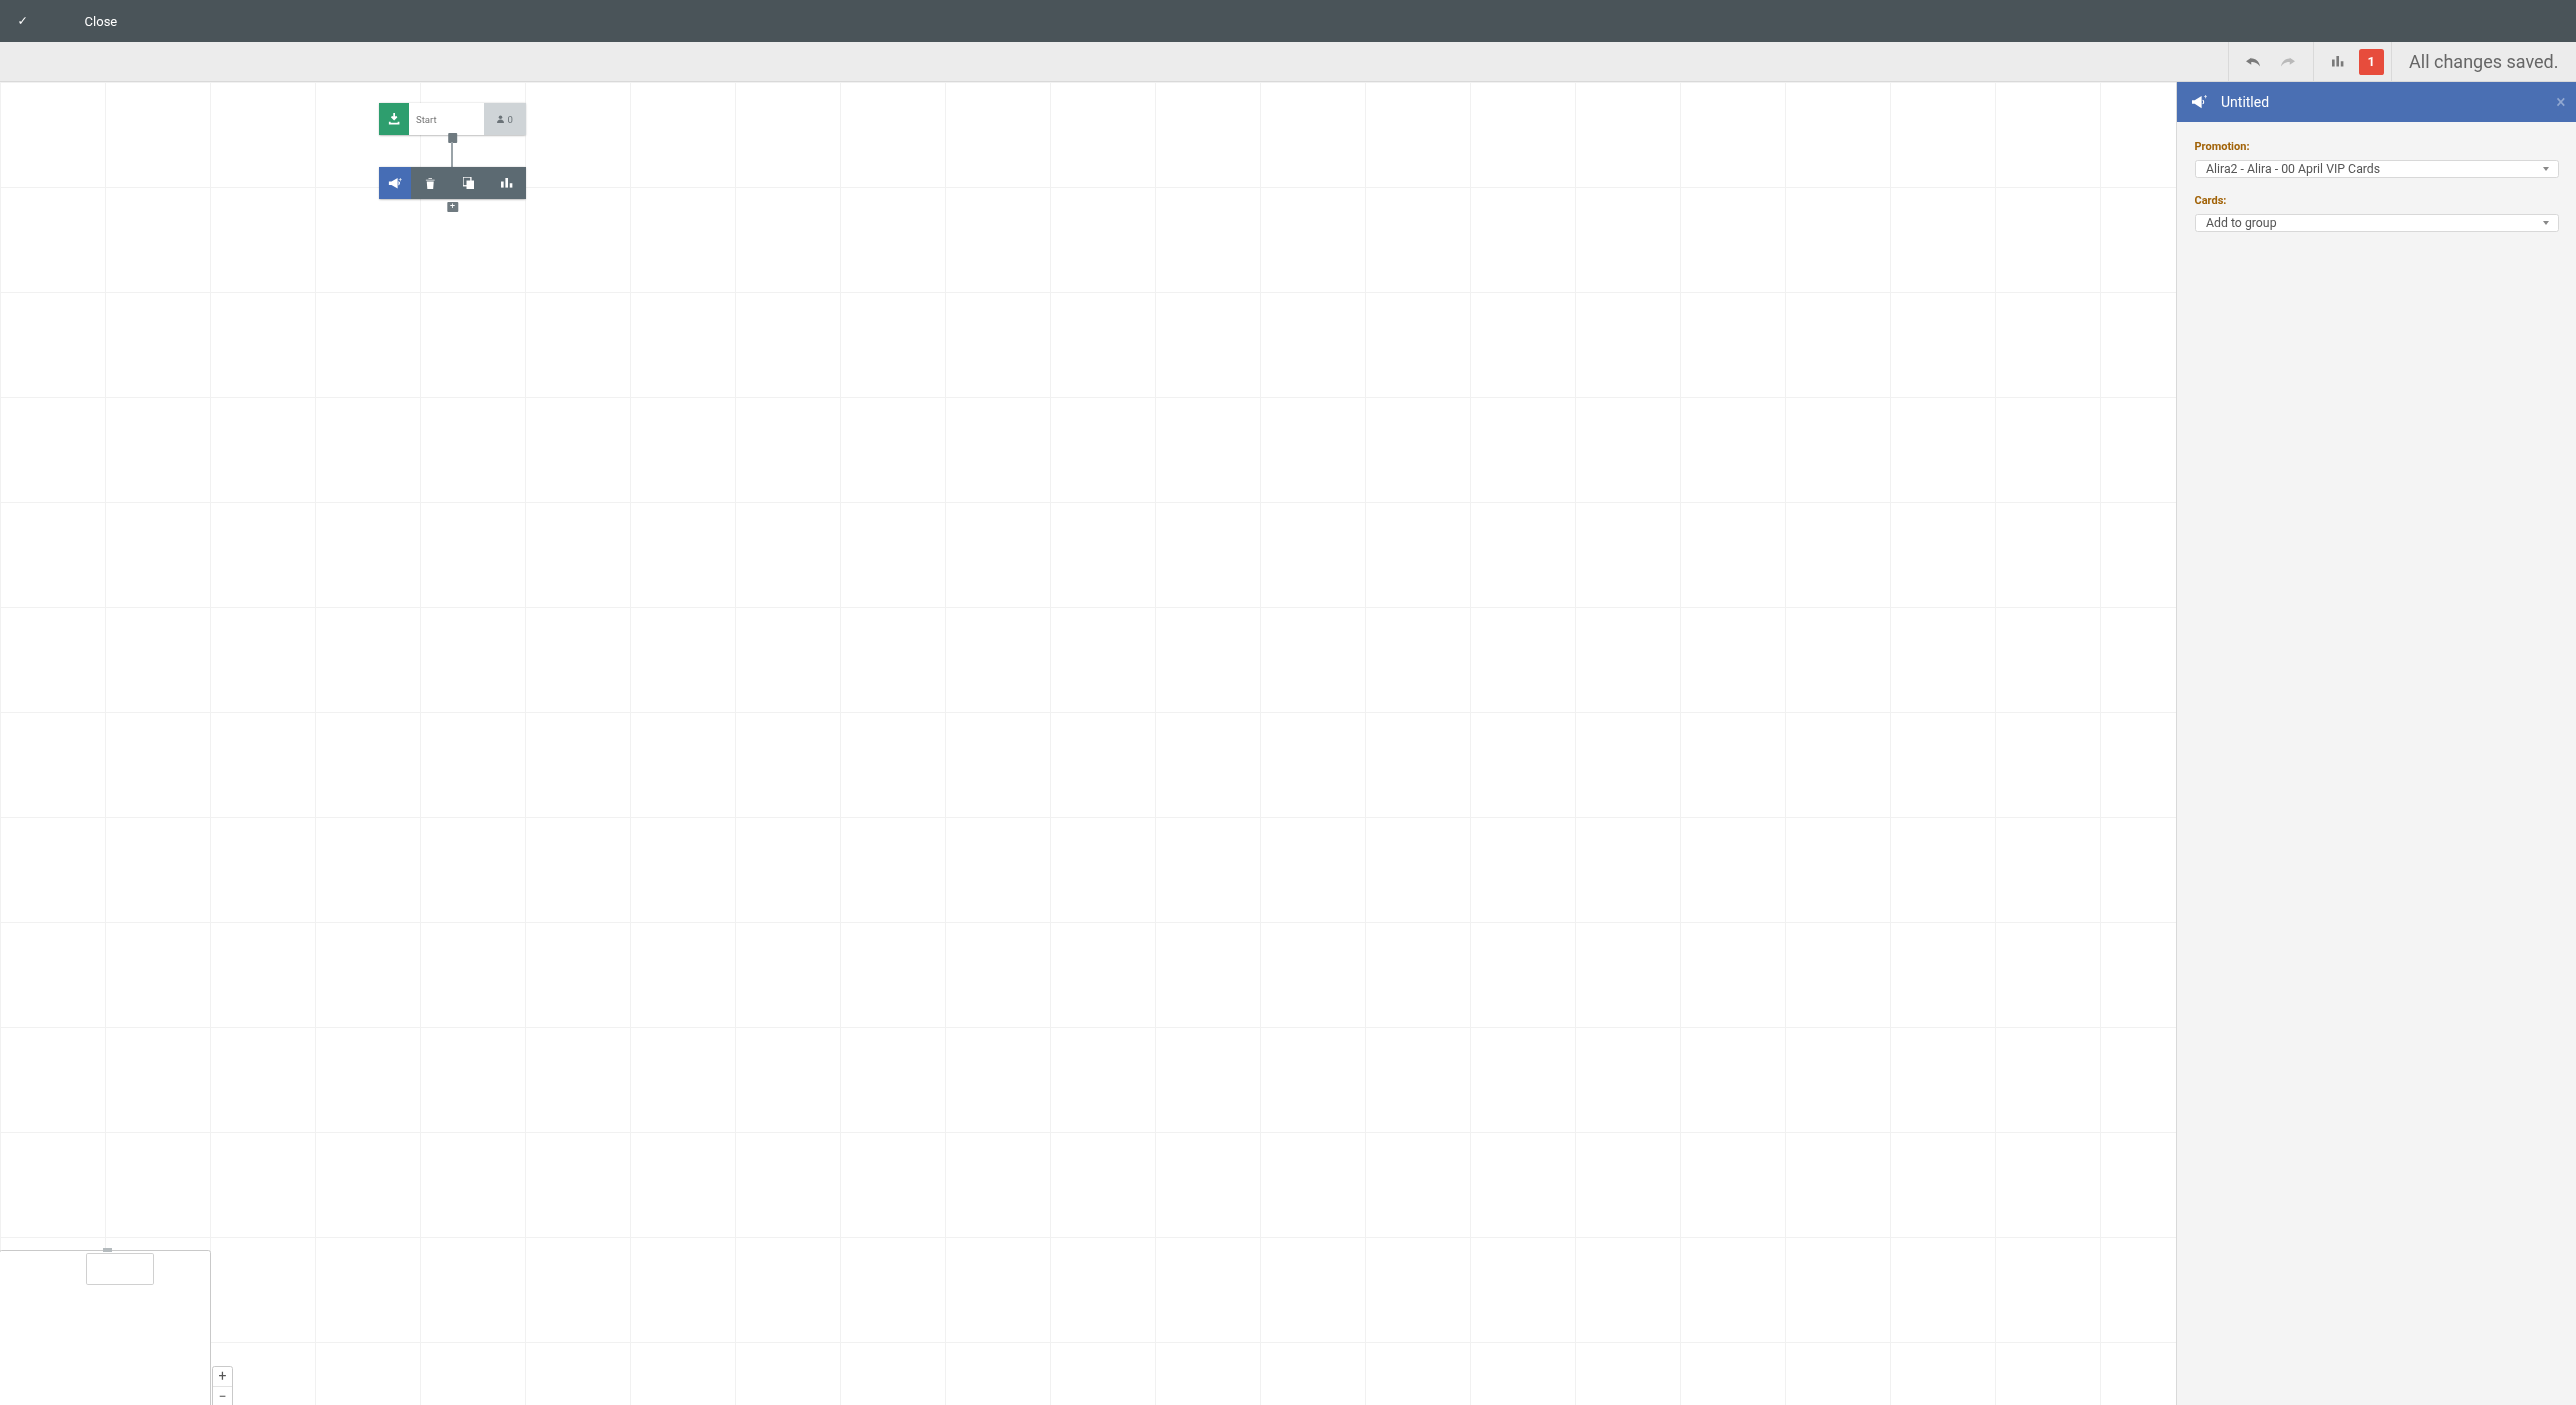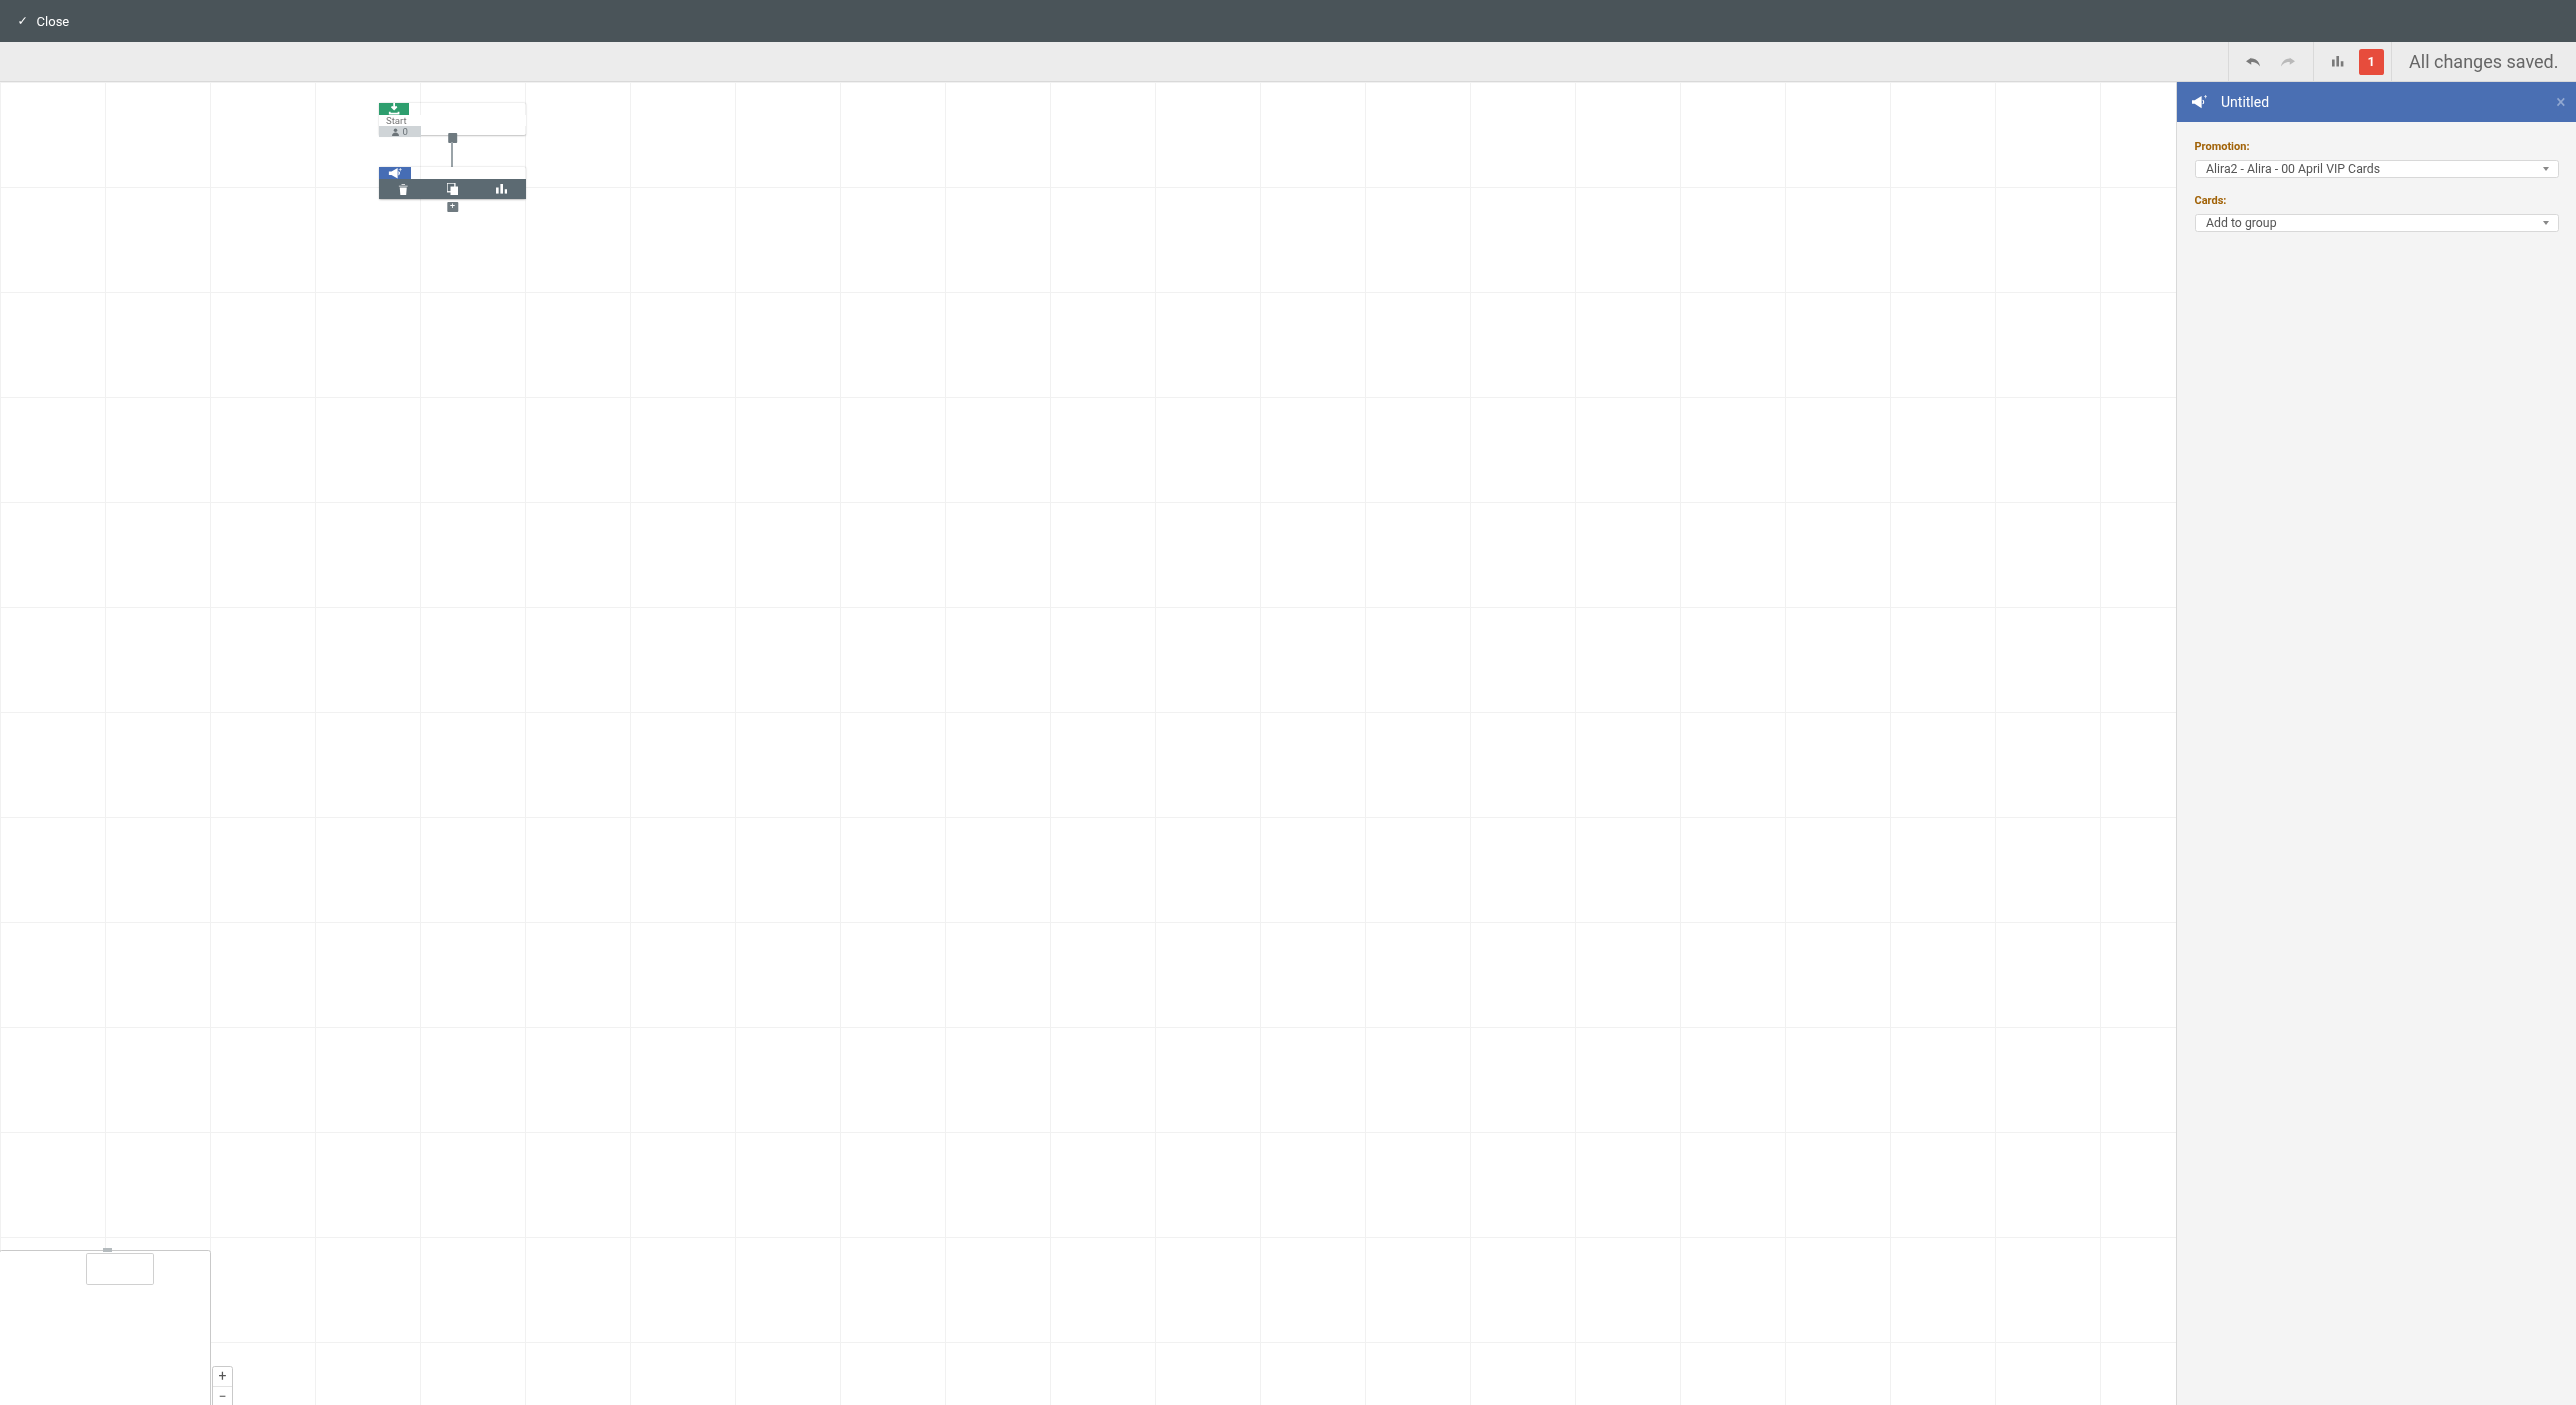--- a/index.html
+++ b/index.html
@@ -10,21 +10,21 @@
   .top-dark-bar {
     height: 42px;
     background: #4a5459;
     display: flex;
     align-items: center;
     padding: 0 17.5px;
     color: #fff;
   }
   .close-btn { display: inline-flex; align-items: center; gap: 8.8px; cursor: pointer; }
   .check-icon { font-size: 12.3px; }
-  .close-text { font-size: 13px; }
+  .close-text { font-size: 13px; margin-left: 48px; }
 
   
   .toolbar {
     height: 40px;
     background: #ececec;
     border-bottom: 0.9px solid #d9d9d9;
     display: flex;
     align-items: stretch;
     justify-content: flex-end;
   }
@@ -60,21 +60,20 @@
   }
 
   
   .node {
     position: absolute;
     width: 147px; height: 32px;
     box-shadow: 0 0.9px 1.8px rgba(0,0,0,0.25);
     display: flex;
     border-radius: 1.8px;
     overflow: visible;
-    flex-direction: column;
   }
   .node-start { left: 379px; top: 21px; }
   .node-head { width: 30px; background: #2e9e6e; display: flex; align-items: center; justify-content: center; color: #fff; }
   .node-body { flex: 1; background: #fff; display: flex; align-items: center; padding: 0 7px; font-size: 9.6px; color: #777; }
   .node-tail { width: 42px; background: #cfd4d7; display: flex; align-items: center; justify-content: center; gap: 3.5px; font-size: 9.6px; color: #6b7378; }
   .port-out {
     position: absolute; left: 50%; transform: translateX(-50%);
     bottom: -8px;
     width: 9.6px; height: 9.6px;
     background: #6f7a80; border-radius: 0.9px;

